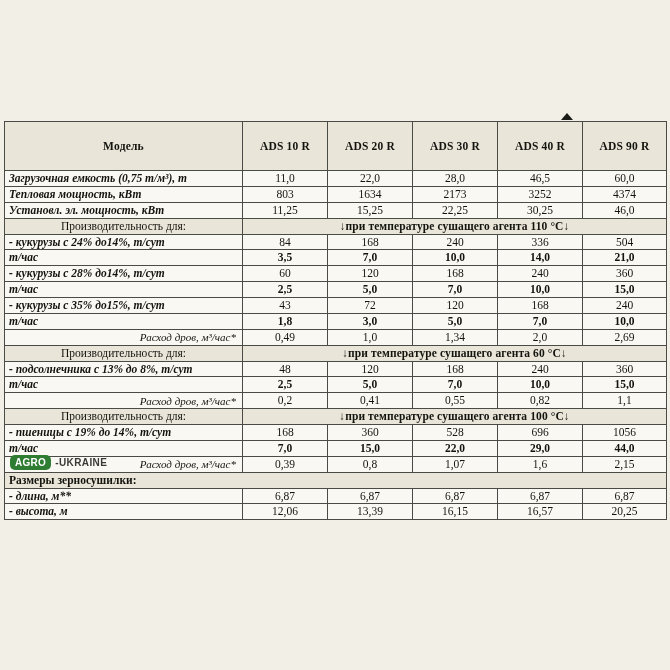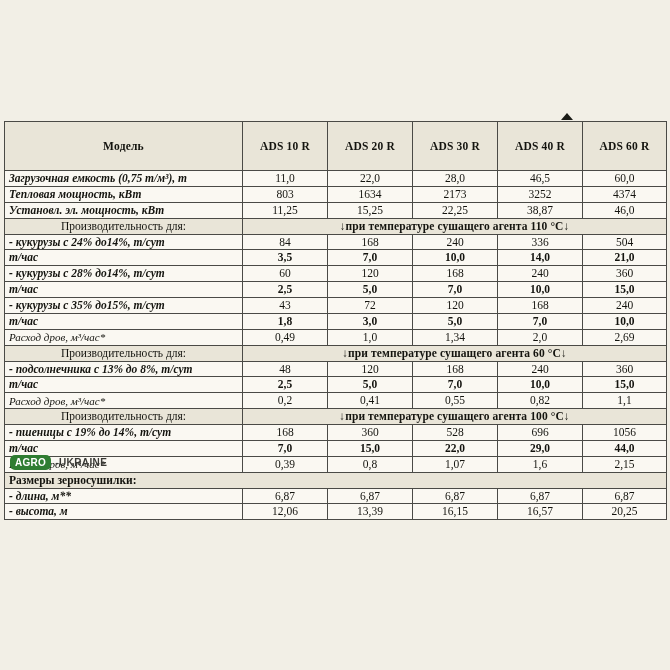--- a/index.html
+++ b/index.html
@@ -62,20 +62,21 @@
     font-weight: bold;
     font-size: 12px;
     background: #faf8f2;
     font-style: italic;
   }
   td.label.indent {
     padding-right: 6px;
   }
   td.label.small {
     font-weight: normal;
+    text-align: right;
     font-size: 11px;
     padding-right: 6px;
   }
   td.val {
     text-align: center;
     font-size: 11.5px;
     background: #faf8f2;
   }
   td.val.b { font-weight: bold; }
   tr.section td {
@@ -154,21 +155,21 @@
           <col class="c4">
           <col class="c5">
       </colgroup>
       <thead>
         <tr>
           <th class="head">Модель</th>
           <th class="head">ADS 10 R</th>
           <th class="head">ADS 20 R</th>
           <th class="head">ADS 30 R</th>
           <th class="head">ADS 40 R</th>
-          <th class="head">ADS 60 R</th>
+          <th class="head">ADS 90 R</th>
         </tr>
       </thead>
       <tbody id="table-body">
           <tr>
             <td class="label">Загрузочная емкость (0,75 т/м³), т</td>
             <td class="val">11,0</td>
             <td class="val">22,0</td>
             <td class="val">28,0</td>
             <td class="val">46,5</td>
             <td class="val">60,0</td>
@@ -179,21 +180,21 @@
             <td class="val">1634</td>
             <td class="val">2173</td>
             <td class="val">3252</td>
             <td class="val">4374</td>
           </tr>
           <tr>
             <td class="label">Установл. эл. мощность, кВт</td>
             <td class="val">11,25</td>
             <td class="val">15,25</td>
             <td class="val">22,25</td>
-            <td class="val">38,87</td>
+            <td class="val">30,25</td>
             <td class="val">46,0</td>
           </tr>
           <tr class="section">
             <td class="section-label">Производительность для:</td>
             <td class="section-note" colspan="5">↓при температуре сушащего агента 110 °С↓</td>
           </tr>
           <tr>
             <td class="label indent">- кукурузы с 24% до14%,  т/сут</td>
             <td class="val">84</td>
             <td class="val">168</td>

